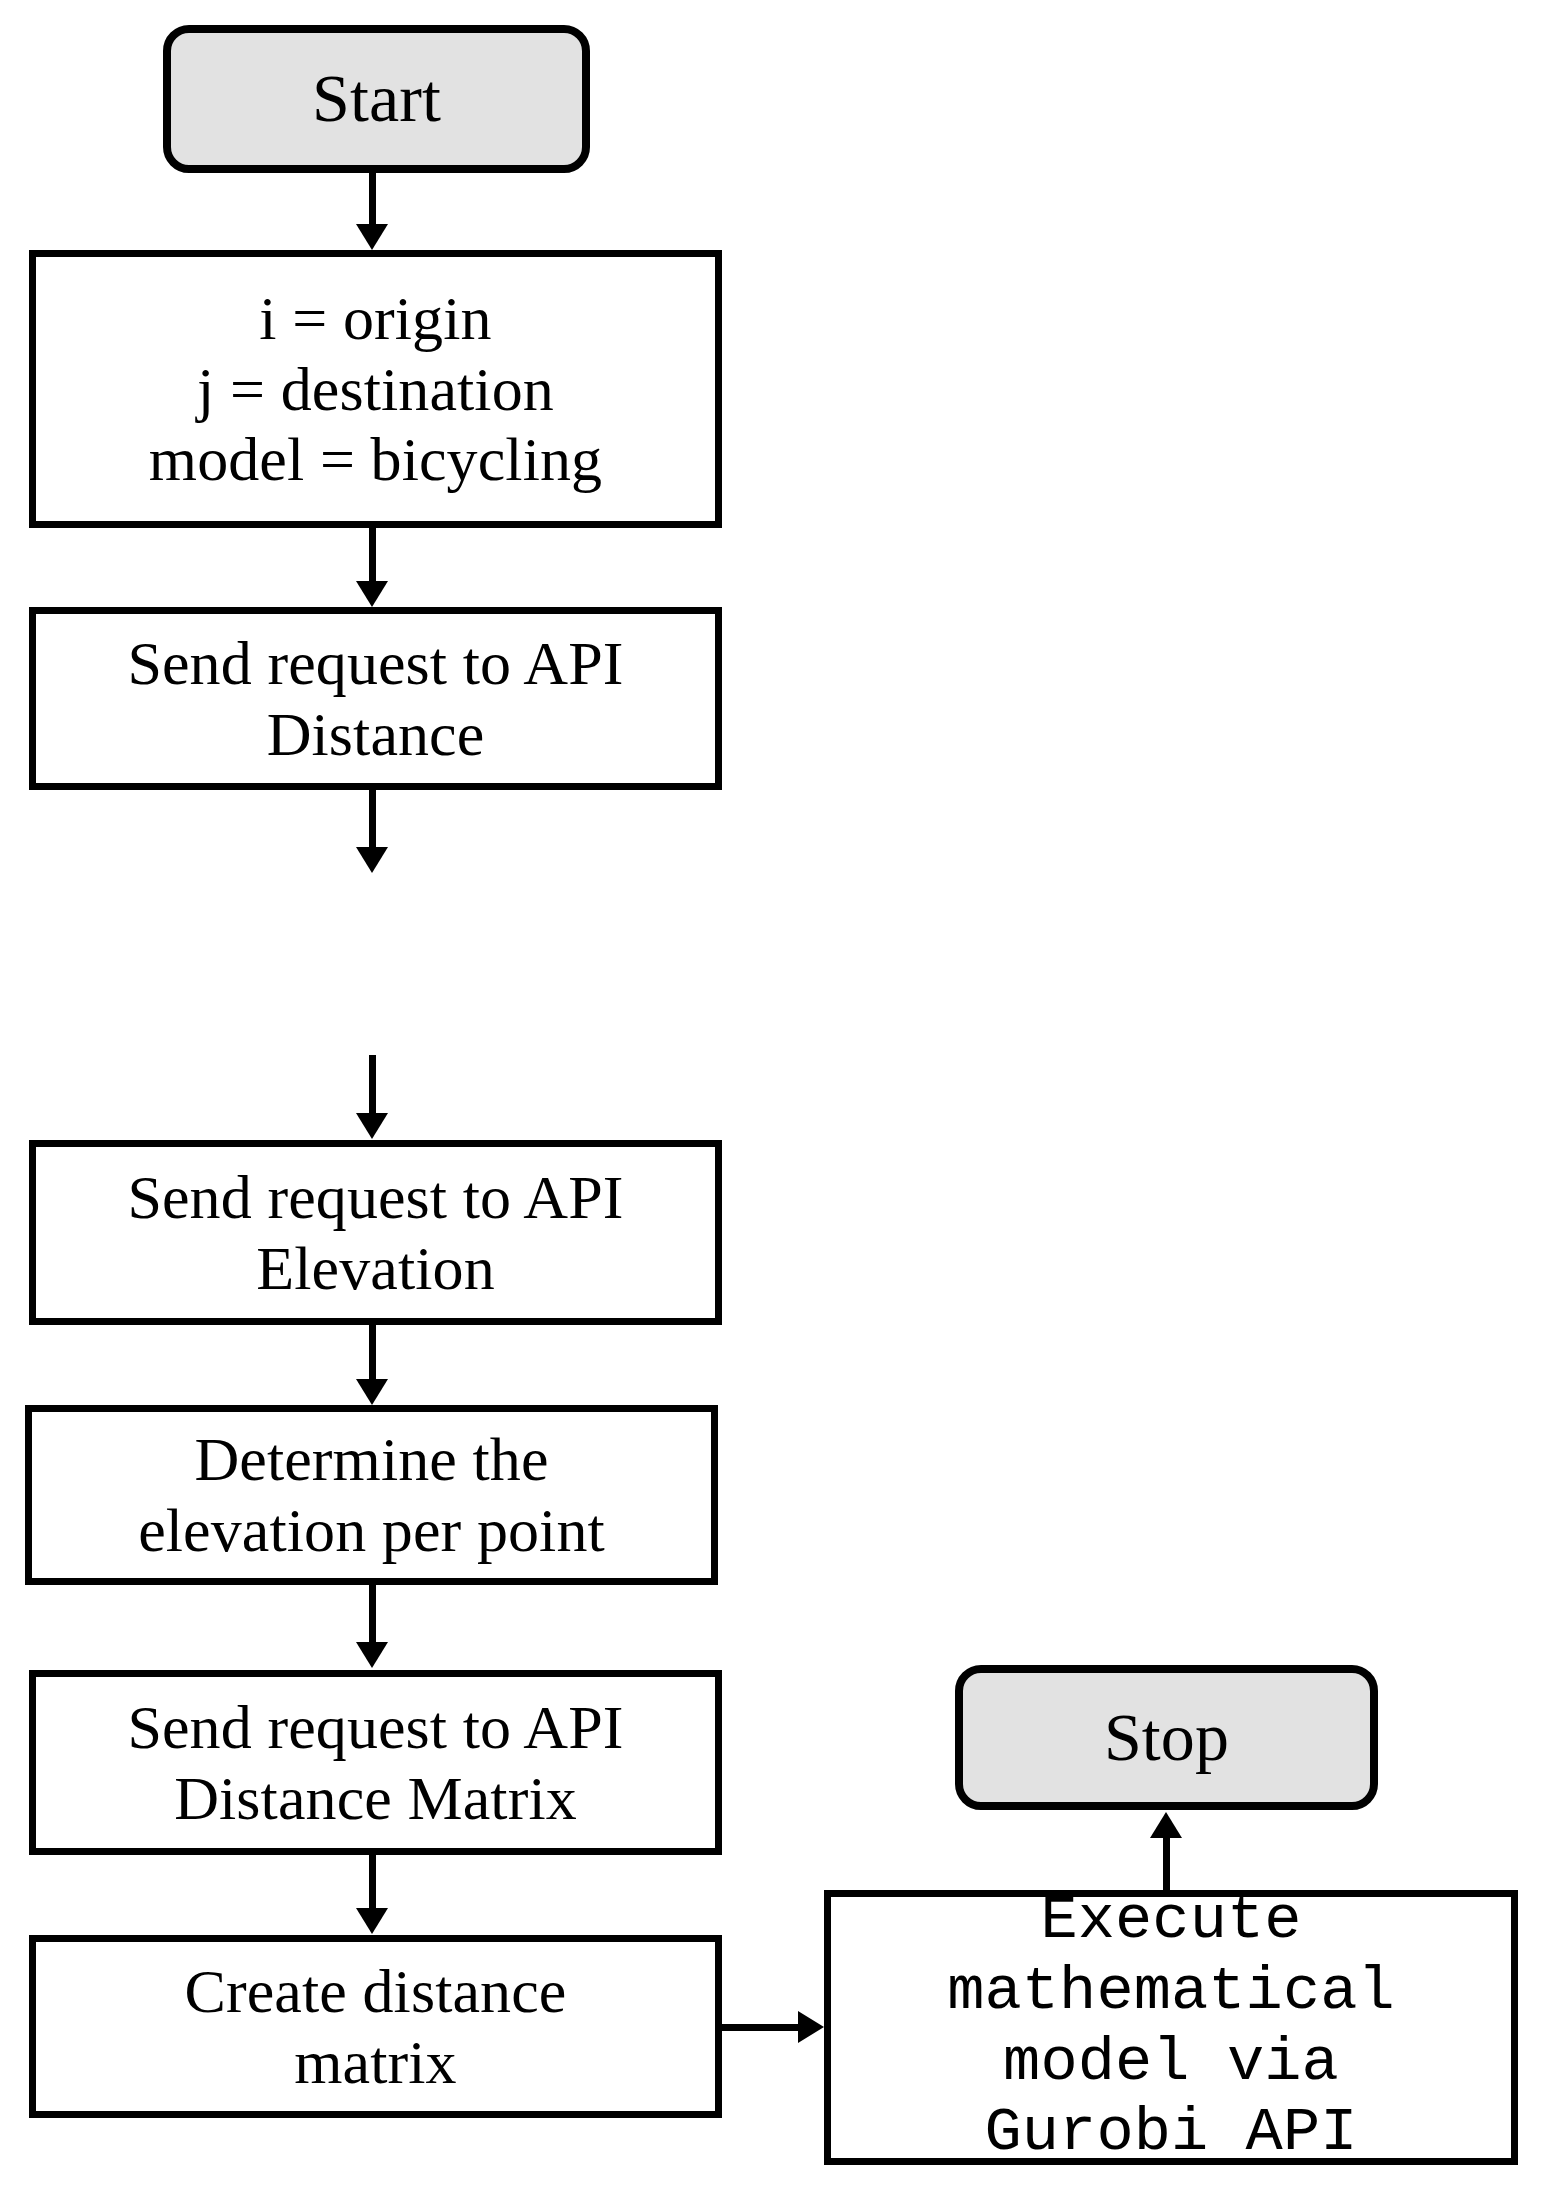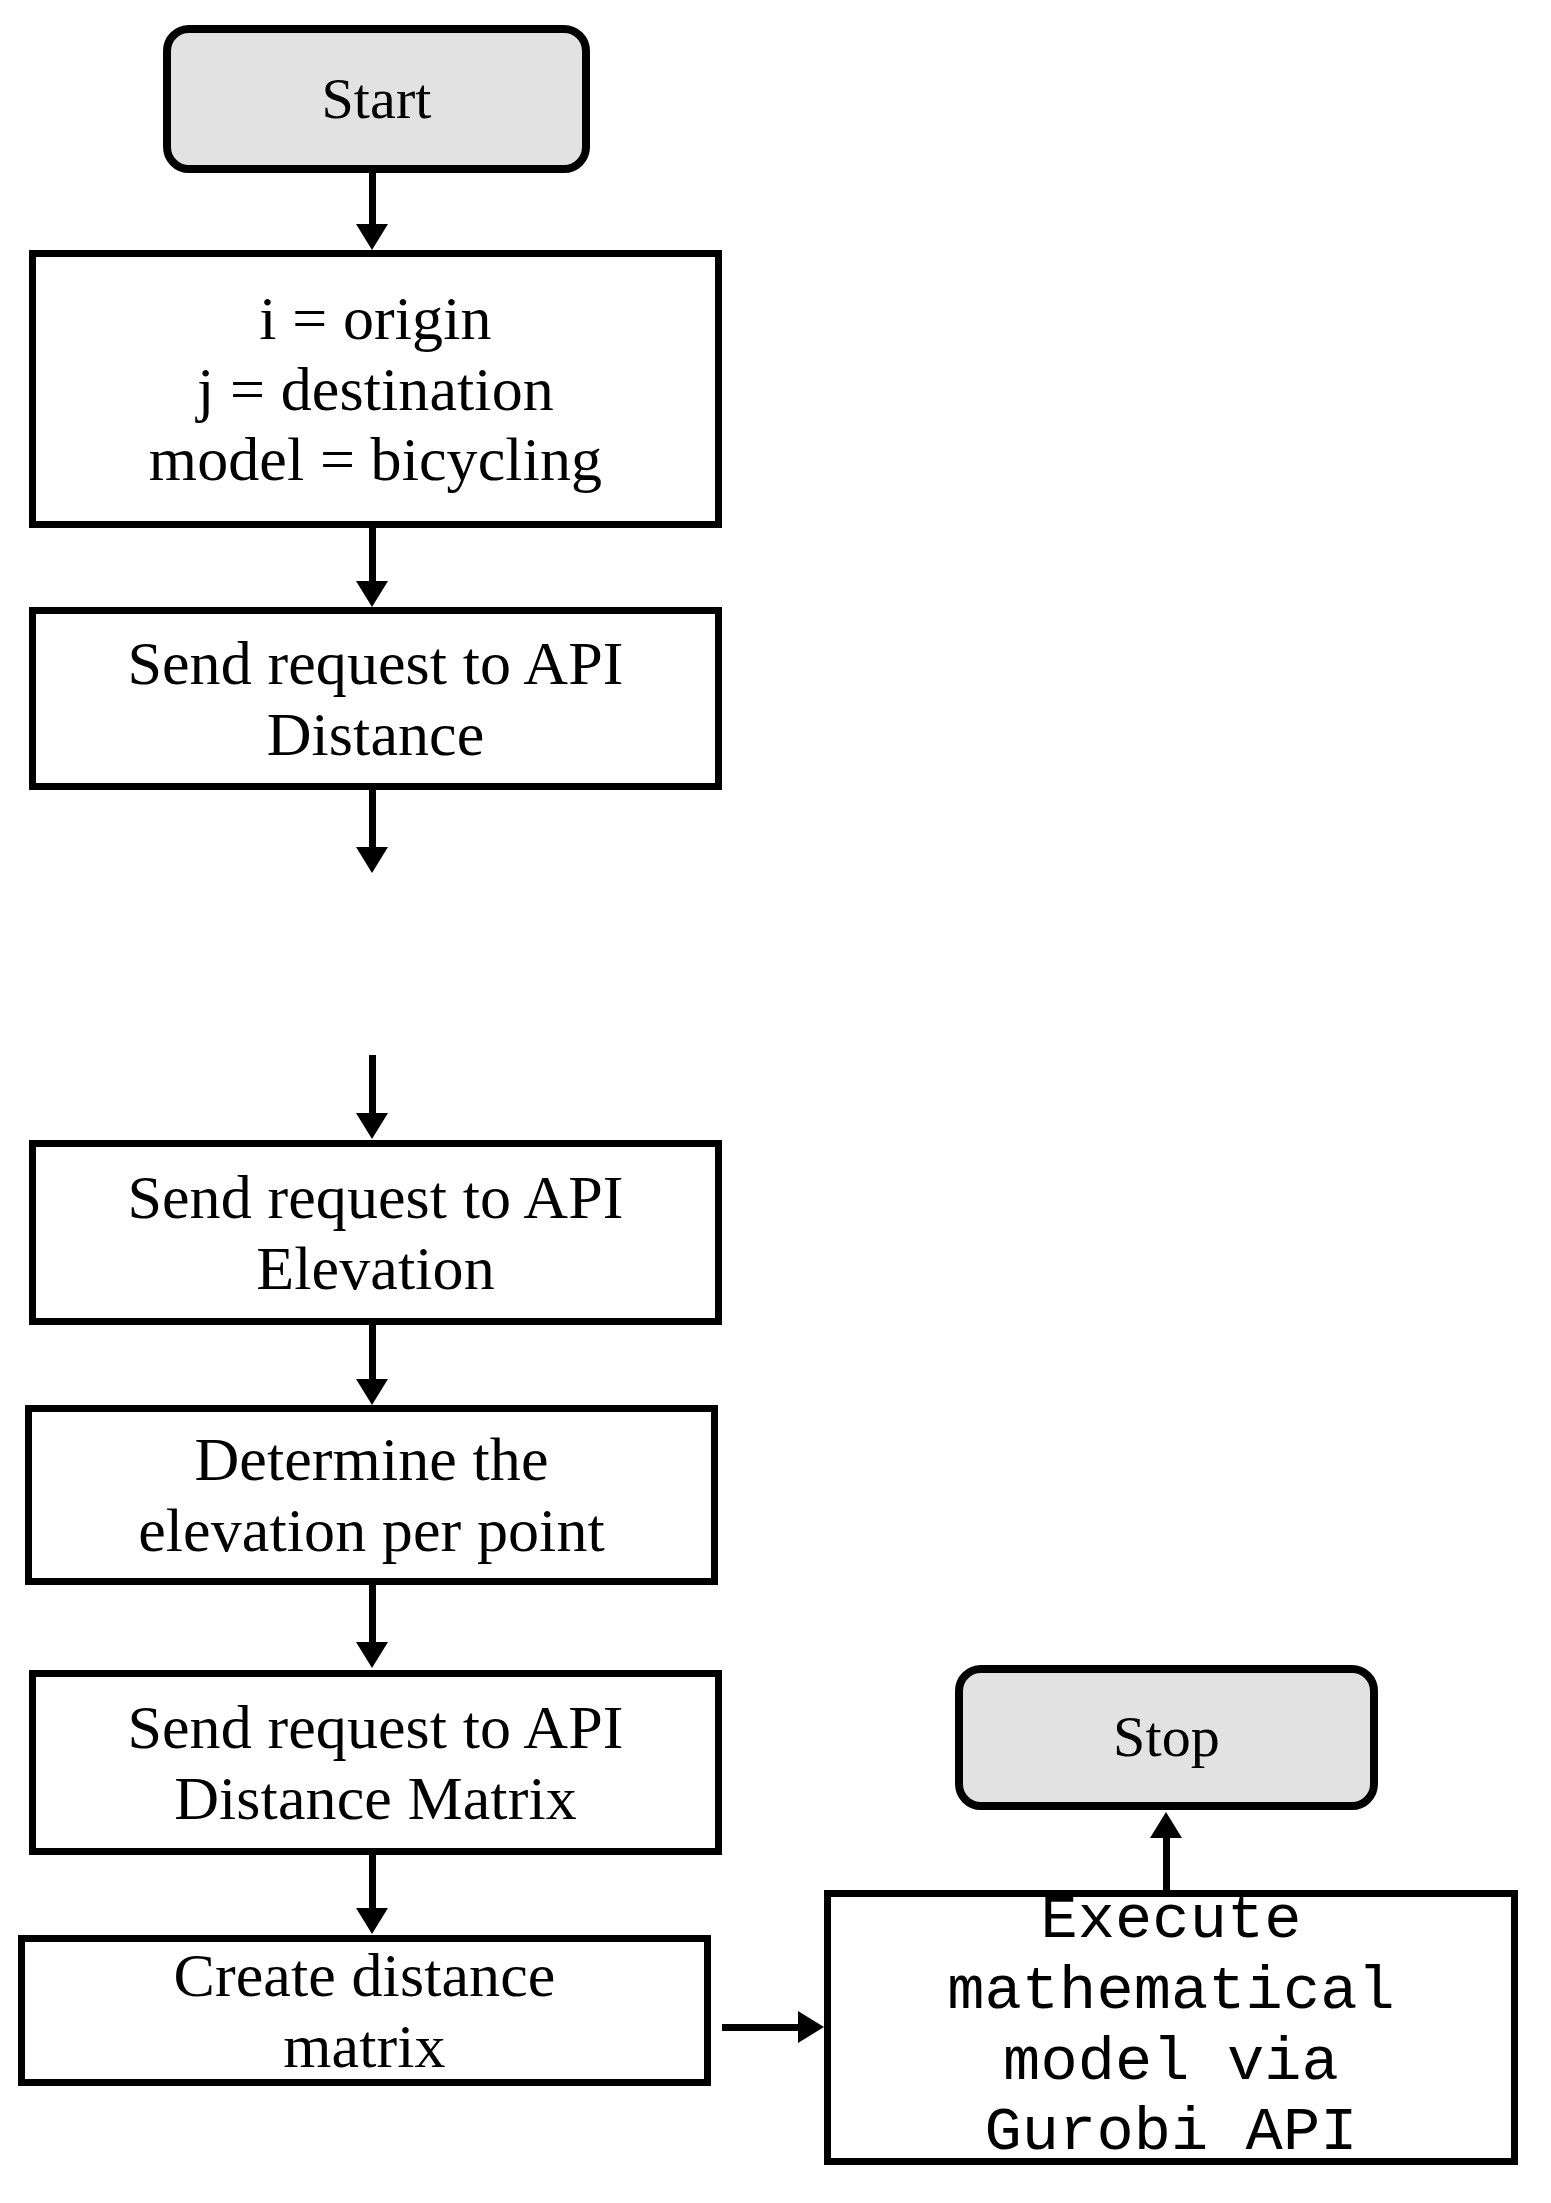--- a/index.html
+++ b/index.html
@@ -31,21 +31,21 @@
   }
   .node.terminal {
     border-radius: 26px;
     background: #e2e2e2;
     border-width: 8px;
   }
   .node.process {
     border-width: 7px;
   }
   .fs-main { font-size: 62px; }
-  .fs-term { font-size: 58px; }
+  .fs-term { font-size: 68px; }
 
   
   .conn {
     position: absolute;
     background: #000000;
   }
   .conn.v { width: 7px; }
   .conn.h { height: 7px; }
   .arrow-down {
     position: absolute;
@@ -110,21 +110,21 @@
 
   <div class="conn v" style="left:369px; top:1585px; height:58px;"></div>
   <div class="arrow-down" style="left:356px; top:1642px;"></div>
 
   <div class="node process fs-main" style="left:29px; top:1670px; width:693px; height:185px;">Send request to API
 Distance Matrix</div>
 
   <div class="conn v" style="left:369px; top:1855px; height:55px;"></div>
   <div class="arrow-down" style="left:356px; top:1908px;"></div>
 
-  <div class="node process fs-main" style="left:18px; top:1935px; width:693px; height:151px;">Create distance
+  <div class="node process fs-main" style="left:29px; top:1935px; width:693px; height:183px;">Create distance
 matrix</div>
 
   <div class="conn h" style="left:722px; top:2024px; width:81px;"></div>
   <div class="arrow-right" style="left:798px; top:2011px;"></div>
 
   <div class="node process fs-main" style="left:824px; top:1890px; width:694px; height:275px;font-family:Liberation Mono, monospace;">Execute mathematical
 model via
 Gurobi API</div>
 
   <div class="conn v" style="left:1163px; top:1838px; height:55px;"></div>

